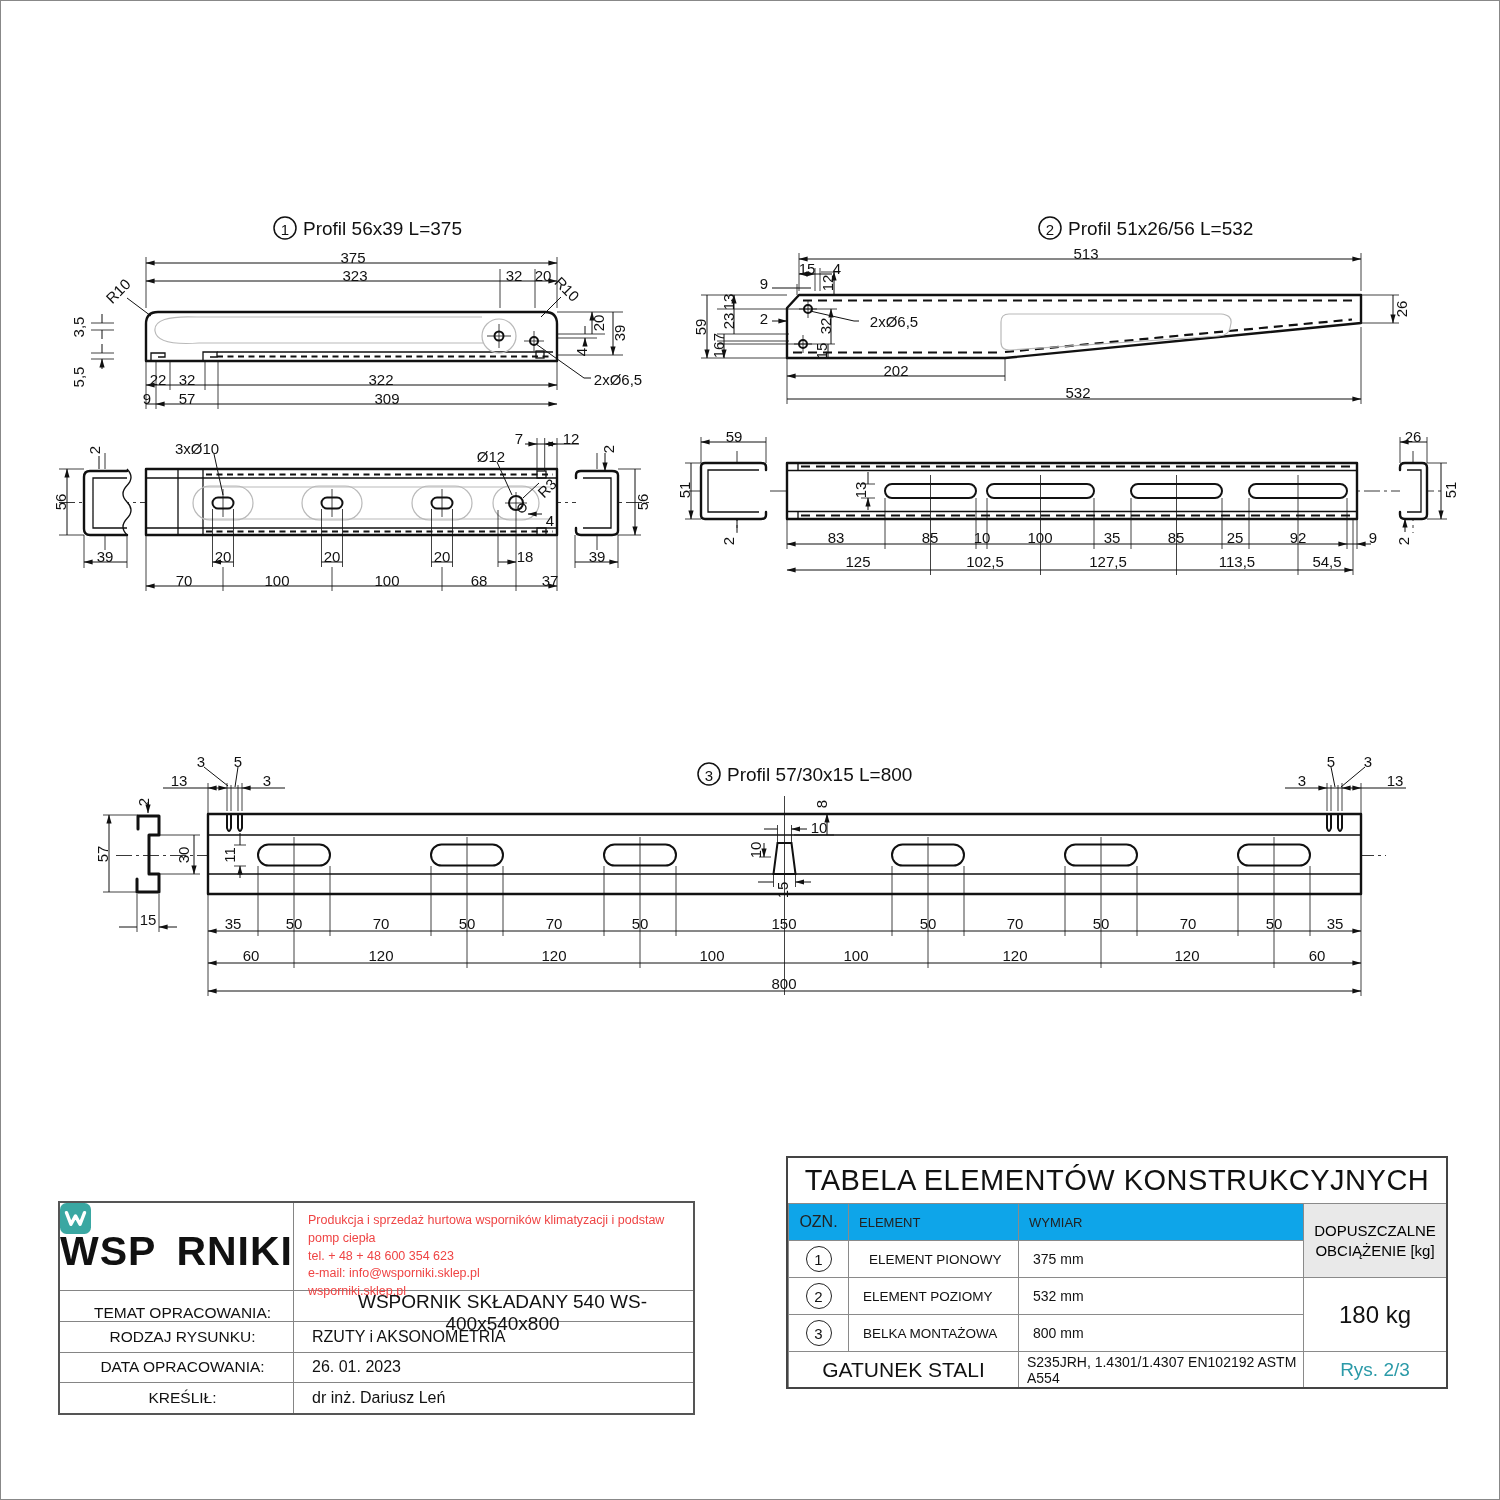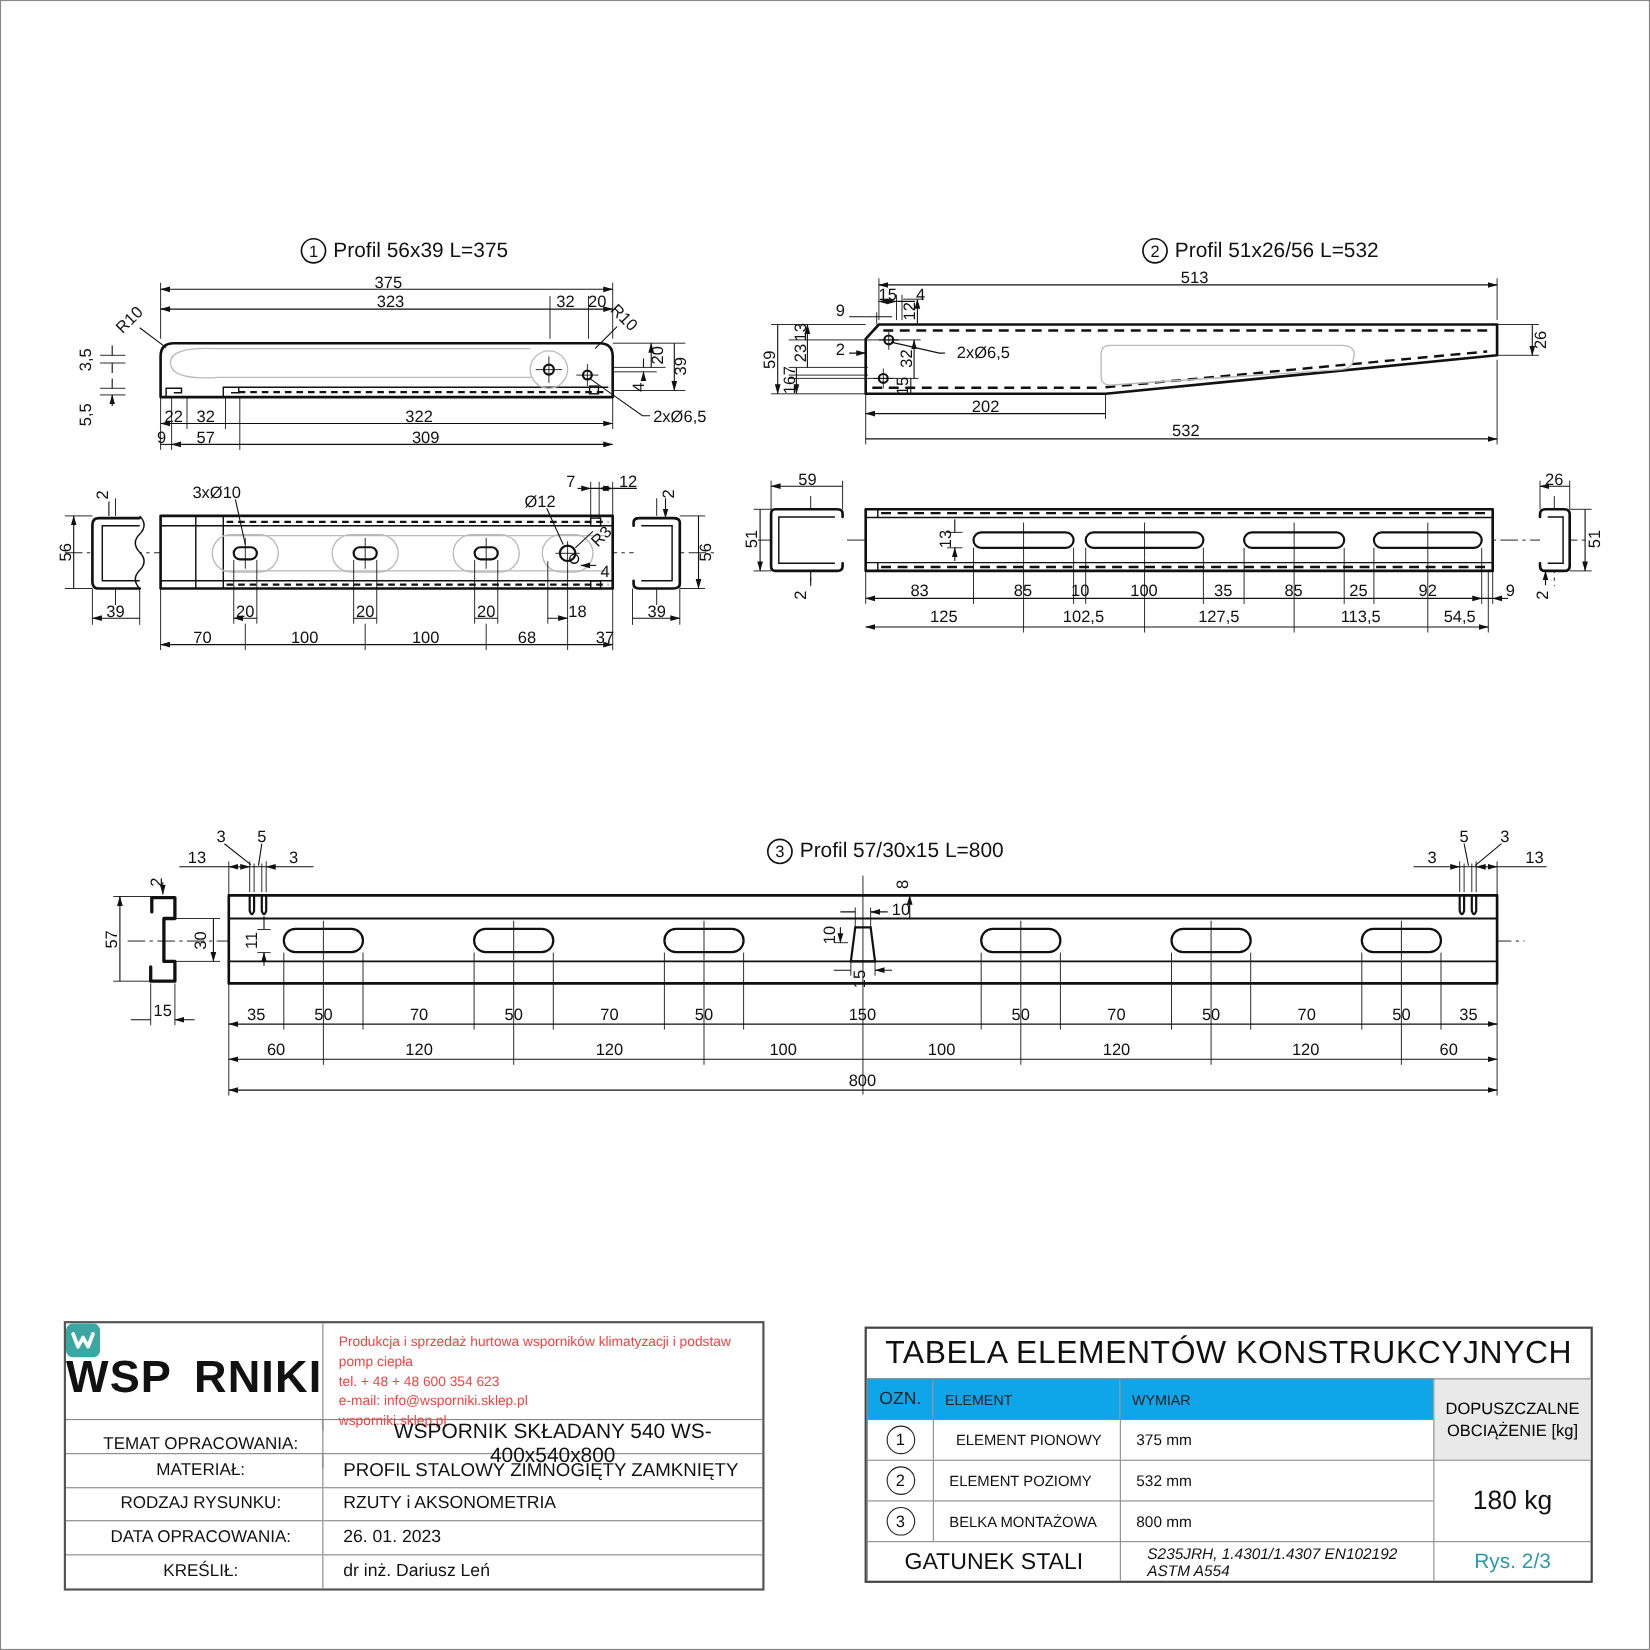--- a/index.html
+++ b/index.html
@@ -29,34 +29,34 @@
   .logo-cell{display:flex;align-items:center;justify-content:center;}
   .logo-txt{font-size:41px;font-weight:bold;letter-spacing:1px;color:#111;}
   .logo-sq{display:inline-block;width:31px;height:31px;margin:0 2px;vertical-align:-3px;}
   .company-cell{border-left:1px solid #858585;padding:9px 0 0 14px;font-size:12.5px;line-height:1.42;color:#ef4444;}
   .tbl-row{display:grid;grid-template-columns:233px 1fr;border-top:1px solid #858585;height:29.8px;align-items:center;text-align:center;}
   .tbl-label{padding-left:12px;font-size:15.5px;color:#111;}
   .tbl-value{border-left:1px solid #858585;padding-left:18px;font-size:16px;color:#111;height:100%;display:flex;align-items:center;}
   .v0{font-size:19px;}
   .v1{font-size:17px;}
   
-  .tb-right{position:absolute;left:785px;top:1205px;width:658px;border:2px solid #444;background:#fff;display:grid;grid-template-columns:60px 170px 285px 1fr;grid-template-rows:45px 37px 37px 37px 37px 36px;}
+  .tb-right{position:absolute;left:785px;top:1155px;width:658px;border:2px solid #444;background:#fff;display:grid;grid-template-columns:60px 170px 285px 1fr;grid-template-rows:45px 37px 37px 37px 37px 36px;}
   .tb-right>div{border-left:1px solid #8a8a8a;border-top:1px solid #8a8a8a;display:flex;align-items:center;}
   .tbr-title{grid-column:1/5;grid-row:1;border-left:none!important;border-top:none!important;justify-content:center;font-size:29px;letter-spacing:0.5px;color:#111;}
   .hcell{background:#0ea5e9;font-size:13px;color:#222;padding-left:10px;text-align:center;}
   .hozn{grid-column:1;grid-row:2;font-size:16px;justify-content:center;padding-left:0!important;}
   .hel{grid-column:2;grid-row:2;}
   .hwy{grid-column:3;grid-row:2;}
   .hload{grid-column:4;grid-row:2/4;background:#e9e9e9;font-size:15px;justify-content:center;text-align:center;line-height:1.3;padding:0 6px;}
   .ncell{justify-content:center;}
   .ecell{font-size:13.5px;padding-left:14px;color:#111;}
   .wcell{font-size:14px;padding-left:14px;color:#111;}
   .load180{grid-column:4;grid-row:4/6;justify-content:center;font-size:24px;color:#111;}
   .steel-l{grid-column:1/3;grid-row:6;justify-content:center;font-size:21px;color:#111;}
-  .steel-v{grid-column:3;grid-row:6;font-size:14px;padding-left:24px;color:#111;font-style:italic;}
+  .steel-v{grid-column:3;grid-row:6;font-size:14px;padding-left:8px;color:#111;}
   .sheet{grid-column:4;grid-row:6;justify-content:center;font-size:19px;color:#2b9aa8;}
   .cnum{width:26px;height:26px;border:1.6px solid #222;border-radius:50%;display:flex;align-items:center;justify-content:center;font-size:15px;color:#111;box-sizing:border-box;}
 </style>
 </head>
 <body>
 
 <div class="page">
 
 <svg width="1500" height="1160" viewBox="0 0 1500 1160">
   <defs>
@@ -372,24 +372,20 @@
       <div>tel. + 48 + 48 600 354 623</div>
       <div>e-mail: info@wsporniki.sklep.pl</div>
       <div>wsporniki.sklep.pl</div>
     </div>
   </div>
   <div class="tbl-row">
     <div class="tbl-label">TEMAT OPRACOWANIA:</div>
     <div class="tbl-value v0">WSPORNIK SKŁADANY 540 WS-400x540x800</div>
   </div>
   <div class="tbl-row">
-    <div class="tbl-label">MATERIAŁ:</div>
-    <div class="tbl-value v1">PROFIL STALOWY ZIMNOGIĘTY ZAMKNIĘTY</div>
-  </div>
-  <div class="tbl-row">
     <div class="tbl-label">RODZAJ RYSUNKU:</div>
     <div class="tbl-value">RZUTY i AKSONOMETRIA</div>
   </div>
   <div class="tbl-row">
     <div class="tbl-label">DATA OPRACOWANIA:</div>
     <div class="tbl-value">26. 01. 2023</div>
   </div>
   <div class="tbl-row">
     <div class="tbl-label">KREŚLIŁ:</div>
     <div class="tbl-value">dr inż. Dariusz Leń</div>

